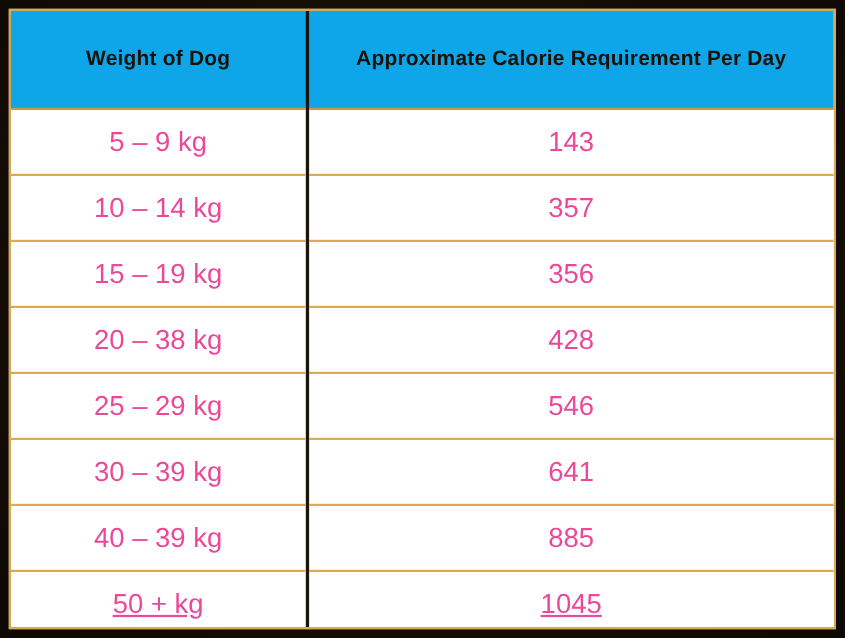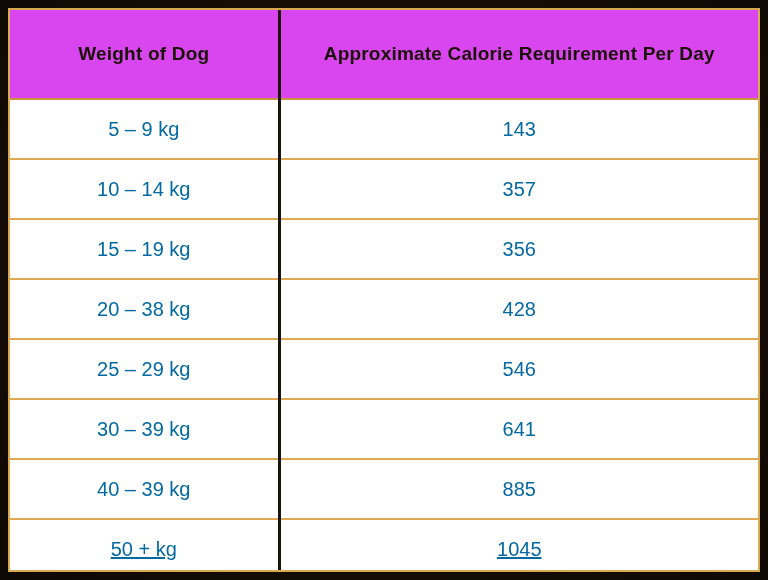--- a/index.html
+++ b/index.html
@@ -30,36 +30,36 @@
     background: #ffffff;
     overflow: hidden;
   }
   table.calorie-table {
     width: 100%;
     height: 100%;
     border-collapse: collapse;
     table-layout: fixed;
   }
   table.calorie-table th {
-    background: #d946ef;
+    background: #0ea5e9;
     color: #1a1207;
     font-size: 19px;
     font-weight: bold;
     height: 86px;
     letter-spacing: 0.2px;
     border-bottom: 2px solid #c9973f;
   }
   table.calorie-table th.col-weight {
     width: 35.5%;
     border-right: 3px solid #1b1408;
   }
   table.calorie-table td {
     background: #ffffff;
-    color: #0369a1;
-    font-size: 20px;
+    color: #ec4899;
+    font-size: 25px;
     text-align: center;
     height: 56px;
     border-bottom: 2px solid #dda953;
   }
   table.calorie-table td.col-weight {
     border-right: 3px solid #1b1408;
   }
   table.calorie-table tr.last-row td {
     border-bottom: 2px solid #dda953;
     text-decoration: underline;

